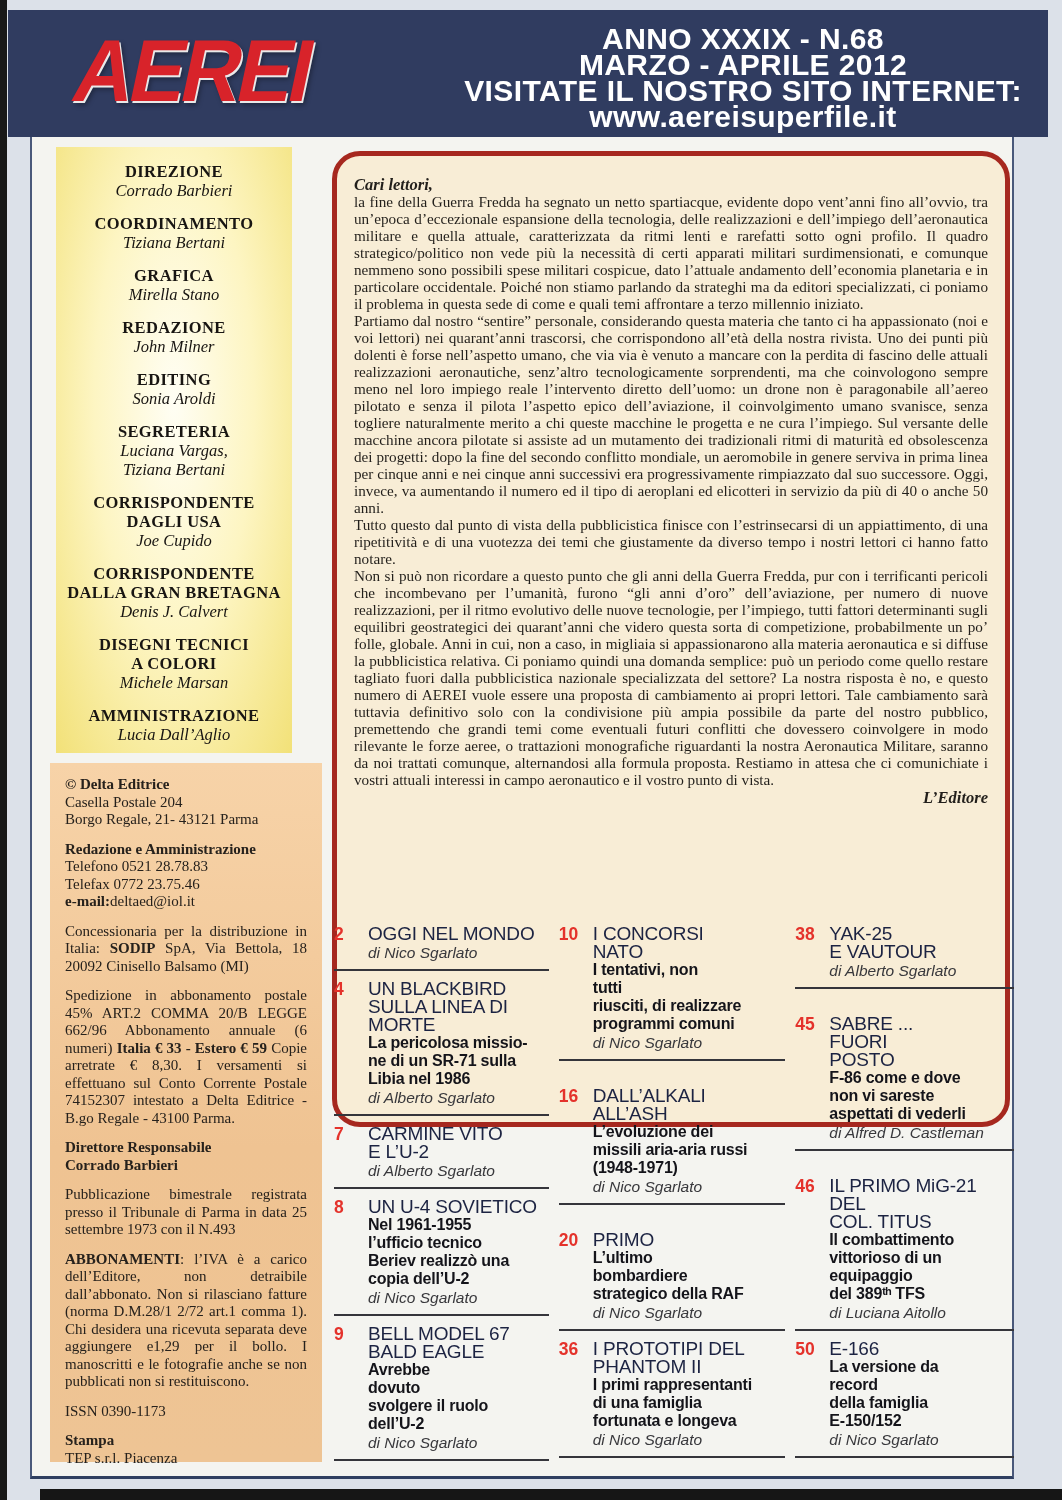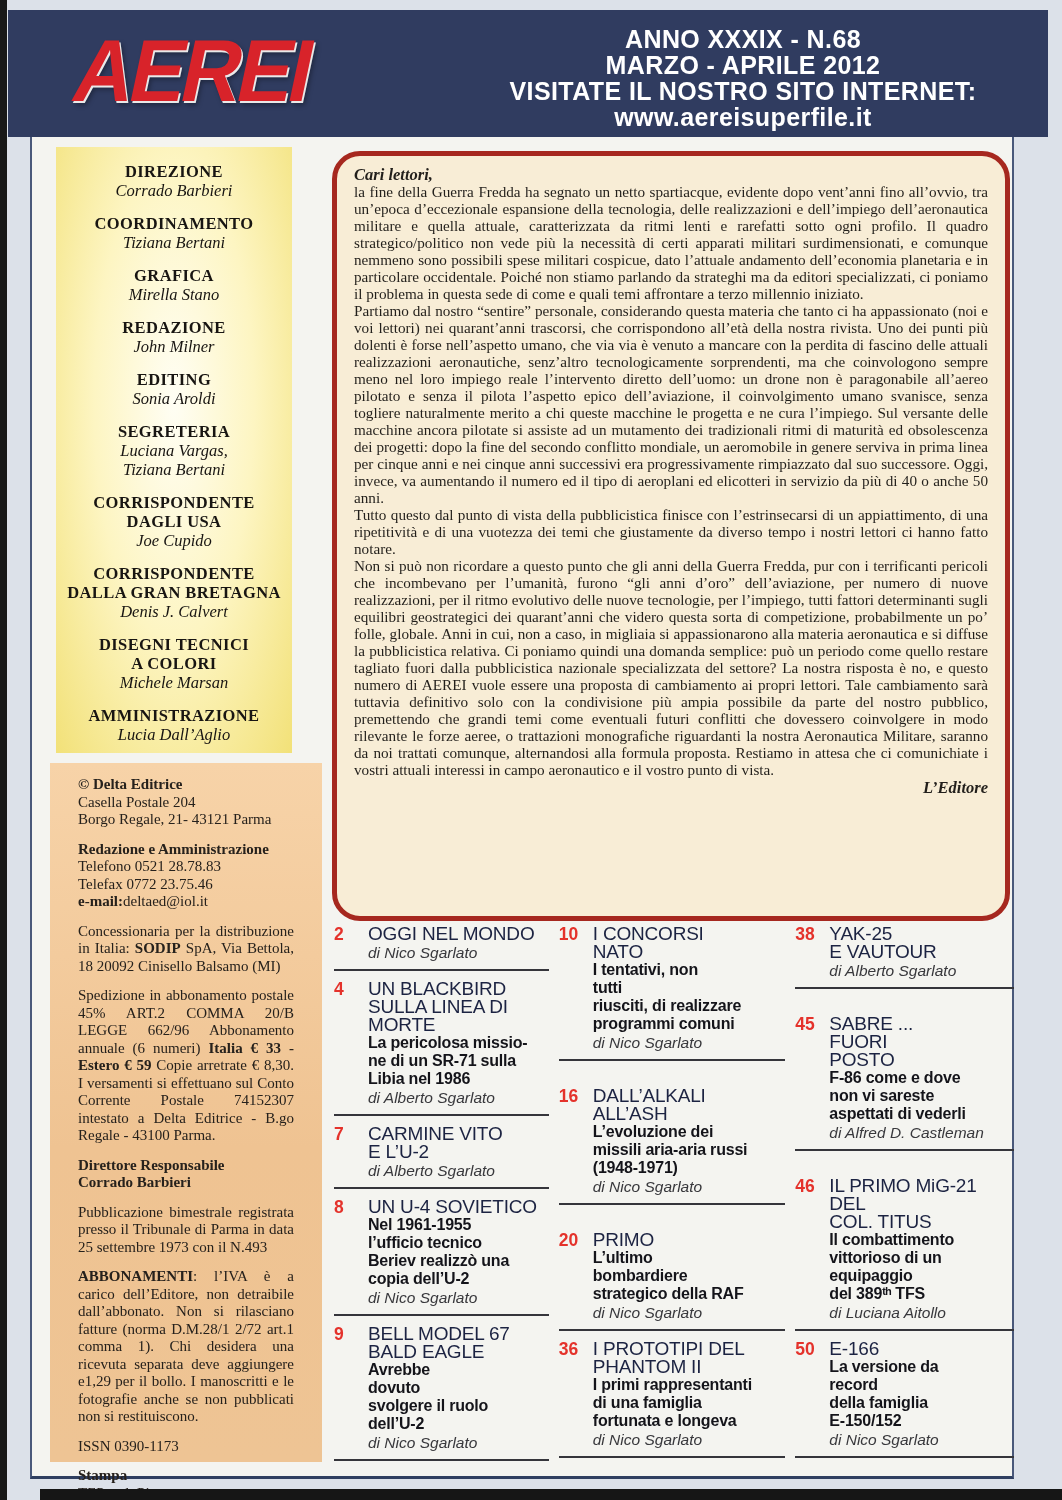--- a/index.html
+++ b/index.html
@@ -17,21 +17,21 @@
   .logo{
     position:absolute;left:56px;top:6px;
     font-family:"Liberation Sans",sans-serif;font-weight:900;font-size:88px;line-height:110px;
     color:#d8232a;letter-spacing:-4px;
     transform:skewX(-12deg) scaleX(.94);transform-origin:left bottom;
     text-shadow:2px 2px 0 #e9e9e9, 4px 4px 5px rgba(0,0,0,.35);
   }
   .issue{
     position:absolute;left:455px;top:16px;width:560px;text-align:center;
     font-family:"Liberation Sans",sans-serif;font-weight:700;color:#ffffff;
-    font-size:25px;line-height:26px;letter-spacing:.4px;
+    font-size:30px;line-height:26px;letter-spacing:.4px;
   }
 
   
   .frame{
     position:absolute;left:30px;top:137px;width:984px;height:1342px;
     background:#f4f4f0;
     border-left:2px solid #49587a;border-right:2px solid #49587a;border-bottom:3px solid #2f3f60;
     box-sizing:border-box;
   }
 
@@ -43,31 +43,31 @@
     color:#181512;
   }
   .mh-entry{margin-bottom:14px;}
   .mh-role{font-weight:700;font-size:16.5px;line-height:19px;letter-spacing:.4px;white-space:pre-line;}
   .mh-names{font-style:italic;font-size:16.5px;line-height:19px;white-space:pre-line;}
 
   
   .pubbox{
     position:absolute;left:18px;top:626px;width:272px;height:699px;
     background:linear-gradient(180deg,#f7d3a8 0%,#efc392 55%,#eec494 100%);
-    box-sizing:border-box;padding:13px 28px;
+    box-sizing:border-box;padding:13px 15px;
     color:#26211c;font-size:15px;line-height:17.5px;text-align:justify;
   }
   .pub-block{margin-bottom:12px;}
   .pub-block .b{font-weight:700;}
 
   
   .letter{
-    position:absolute;left:300px;top:14px;width:678px;height:770px;
+    position:absolute;left:300px;top:14px;width:678px;height:976px;
     background:#f8edd6;border:5px solid #a6281f;border-radius:28px;
-    box-sizing:border-box;padding:10px 17px 8px;
+    box-sizing:border-box;padding:20px 17px 8px;
     color:#221f1b;font-size:15.2px;line-height:17px;text-align:justify;
   }
   .salutation{font-weight:700;font-style:italic;font-size:16.5px;}
   .letter p{margin:0;}
   .signature{text-align:right;font-weight:700;font-style:italic;font-size:16.5px;margin-top:1px;}
 
   
   .toc{
     position:absolute;left:302px;top:788px;width:680px;display:flex;gap:10px;
     font-family:"Liberation Sans",sans-serif;

